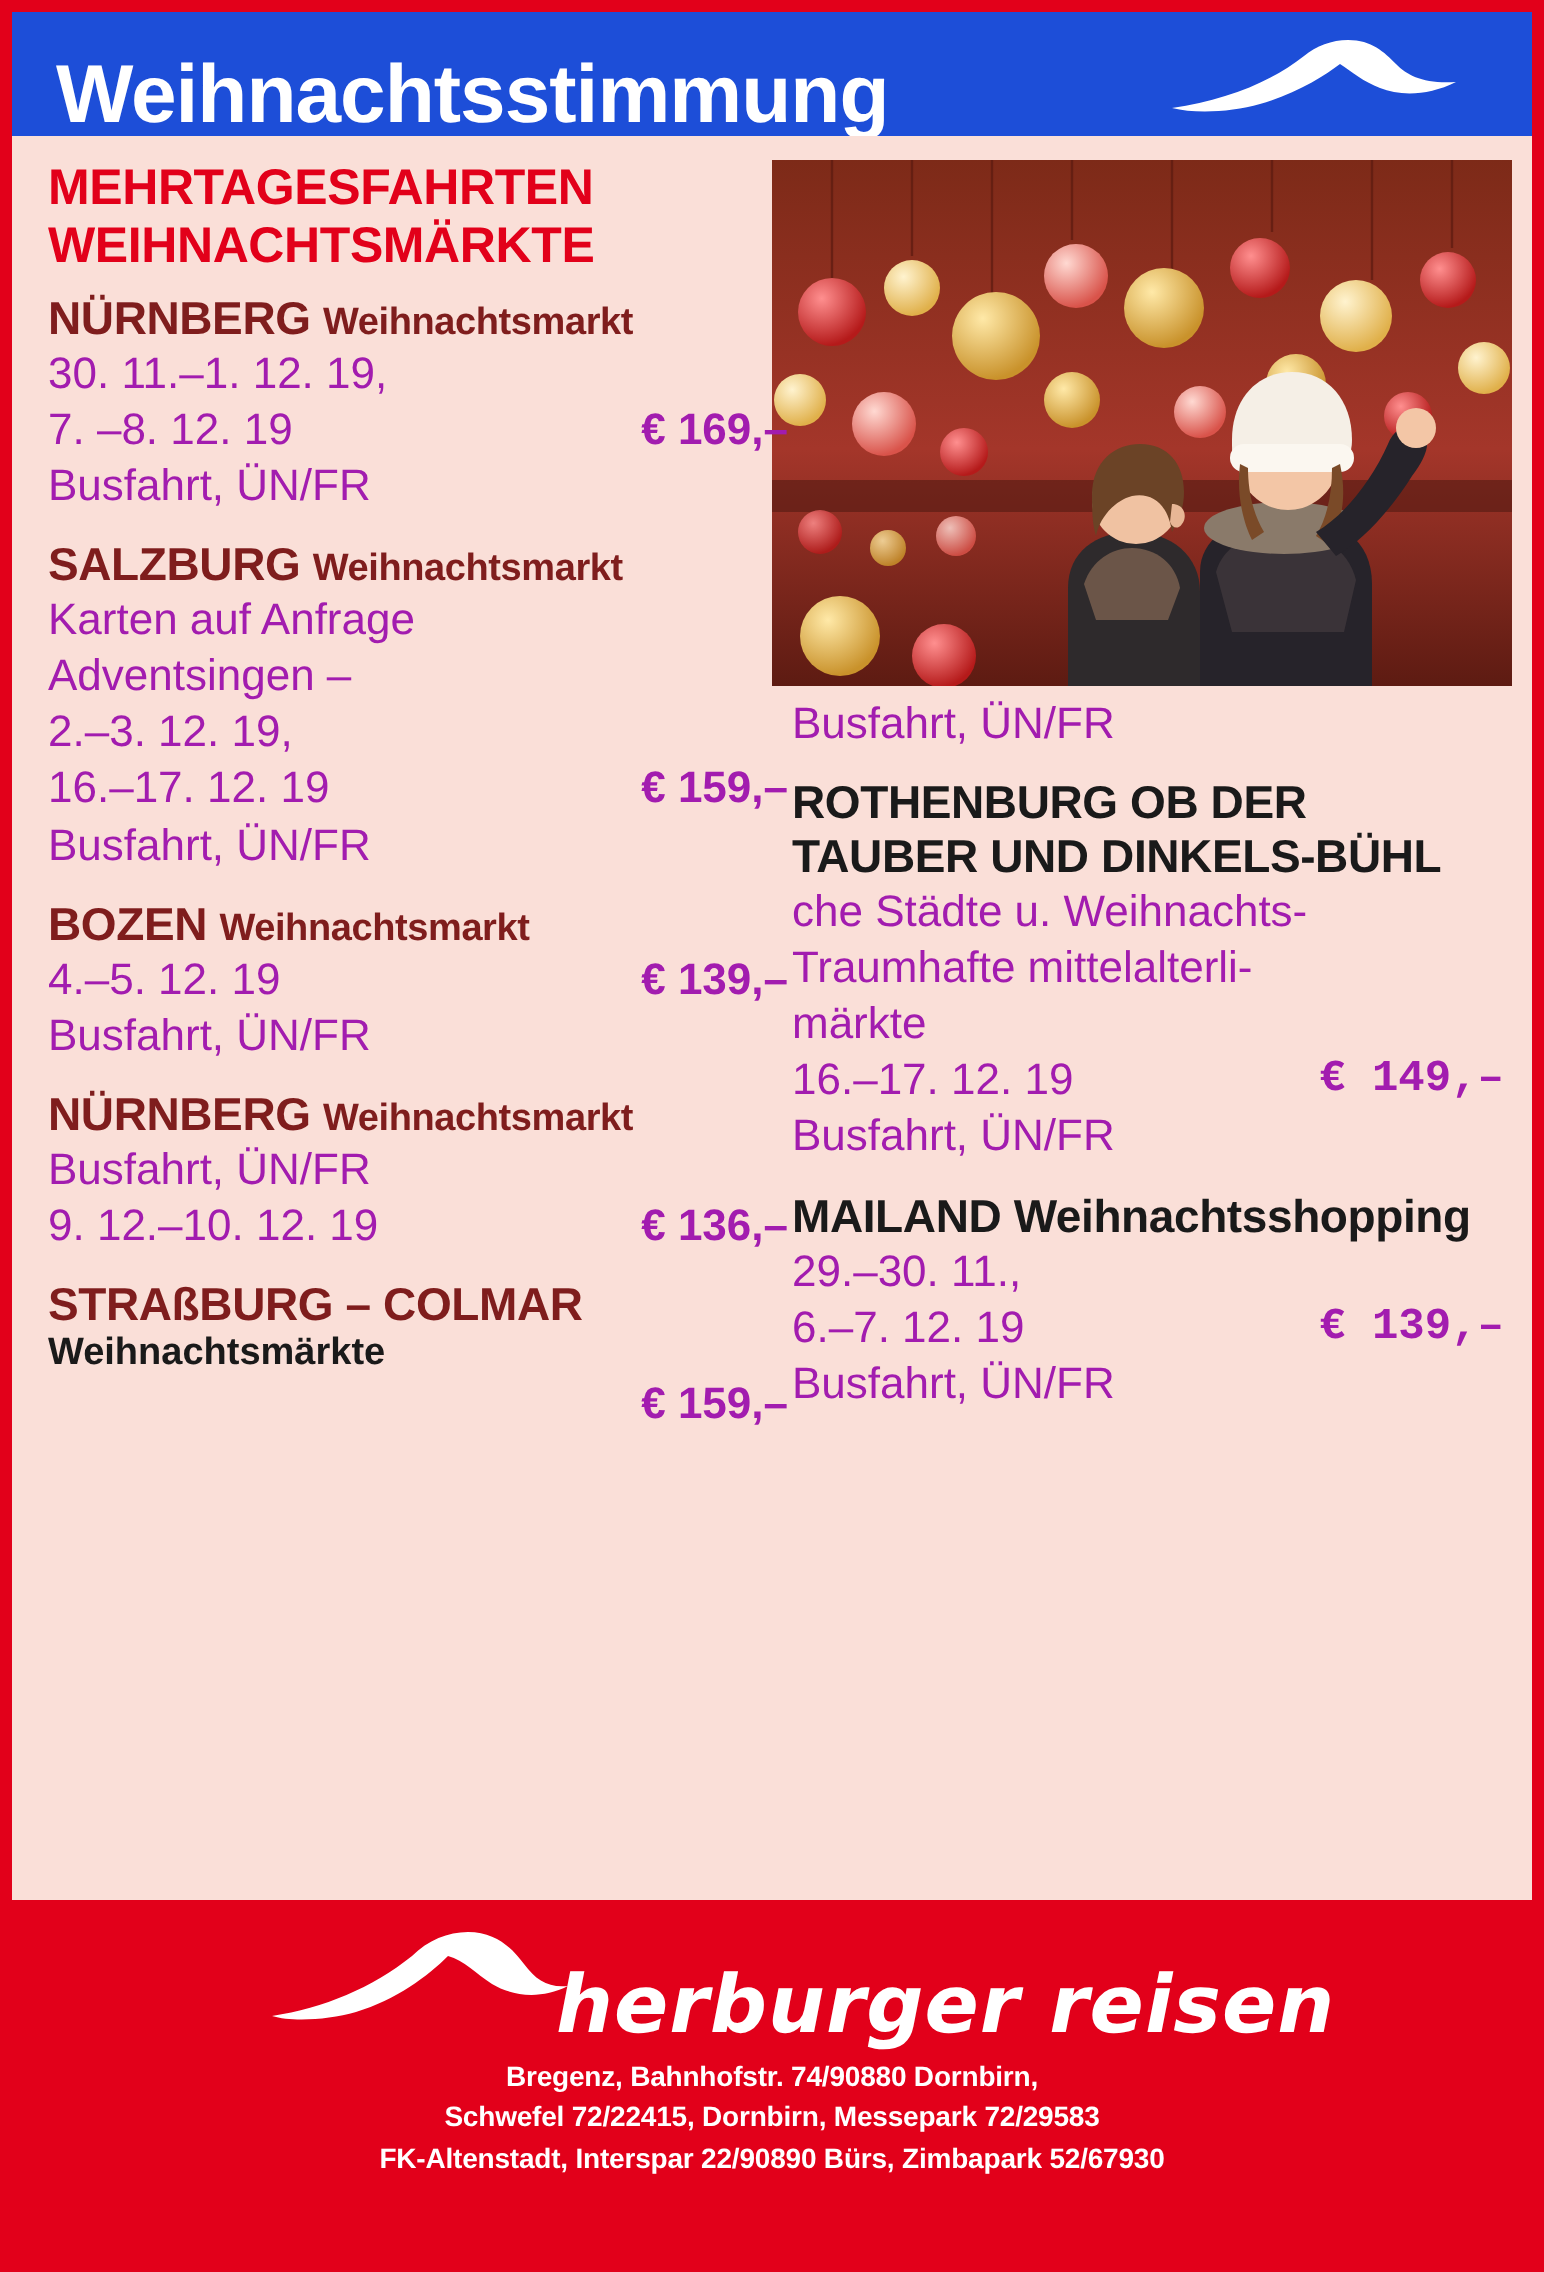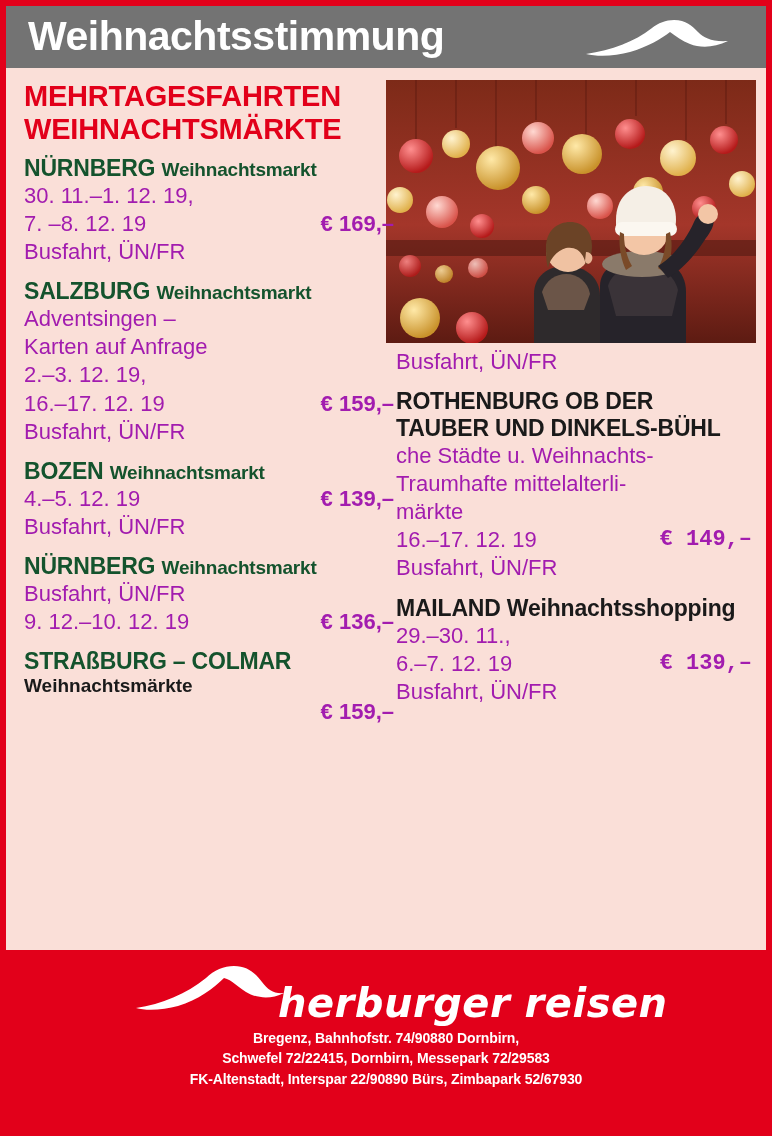--- a/index.html
+++ b/index.html
@@ -19,23 +19,23 @@
     height: 1136px;
     background: #fadfd8;
     box-sizing: border-box;
     border: 6px solid #e2001a;
   }
 
   
   .header {
     position: relative;
     height: 62px;
-    background: #737373;
+    background: #1d4ed8;
     display: flex;
-    align-items: center;
+    align-items: flex-end;
     overflow: hidden;
   }
   .header-title {
     color: #ffffff;
     font-size: 41px;
     font-weight: bold;
     letter-spacing: -0.5px;
     padding-left: 22px;
     line-height: 1;
     margin-top: -2px;
@@ -78,32 +78,32 @@
   .col-right {
     width: 356px;
     float: right;
     margin-top: 270px;
   }
   .clr { clear: both; }
 
   .kicker {
     color: #e2001a;
     font-weight: bold;
-    font-size: 29px;
+    font-size: 25px;
     line-height: 1.14;
     letter-spacing: -0.2px;
     margin: 2px 0 10px 0;
   }
 
   .entry { margin-bottom: 13px; }
 
   .ttl {
     font-size: 23px;
     font-weight: bold;
-    color: #14532d;
+    color: #7f1d1d;
     line-height: 1.12;
     letter-spacing: -0.2px;
   }
   .ttl .sub {
     font-size: 19px;
     font-weight: bold;
   }
   .ttl-blk {
     font-size: 23px;
     font-weight: bold;
@@ -308,24 +308,24 @@
             <span>Busfahrt, ÜN/FR</span>
           </div>
         </div>
 
         <div class="entry">
           <div class="ttl">
             <span>SALZBURG</span>
             <span class="sub">Weihnachtsmarkt</span>
           </div>
           <div class="line">
+            <span>Karten auf Anfrage</span>
+          </div>
+          <div class="line">
             <span>Adventsingen –</span>
-          </div>
-          <div class="line">
-            <span>Karten auf Anfrage</span>
           </div>
           <div class="line">
             <span>2.–3. 12. 19,</span>
           </div>
           <div class="line">
             <span>16.–17. 12. 19</span>
             <span class="price">€ 159,–</span>
           </div>
           <div class="line">
             <span>Busfahrt, ÜN/FR</span>

